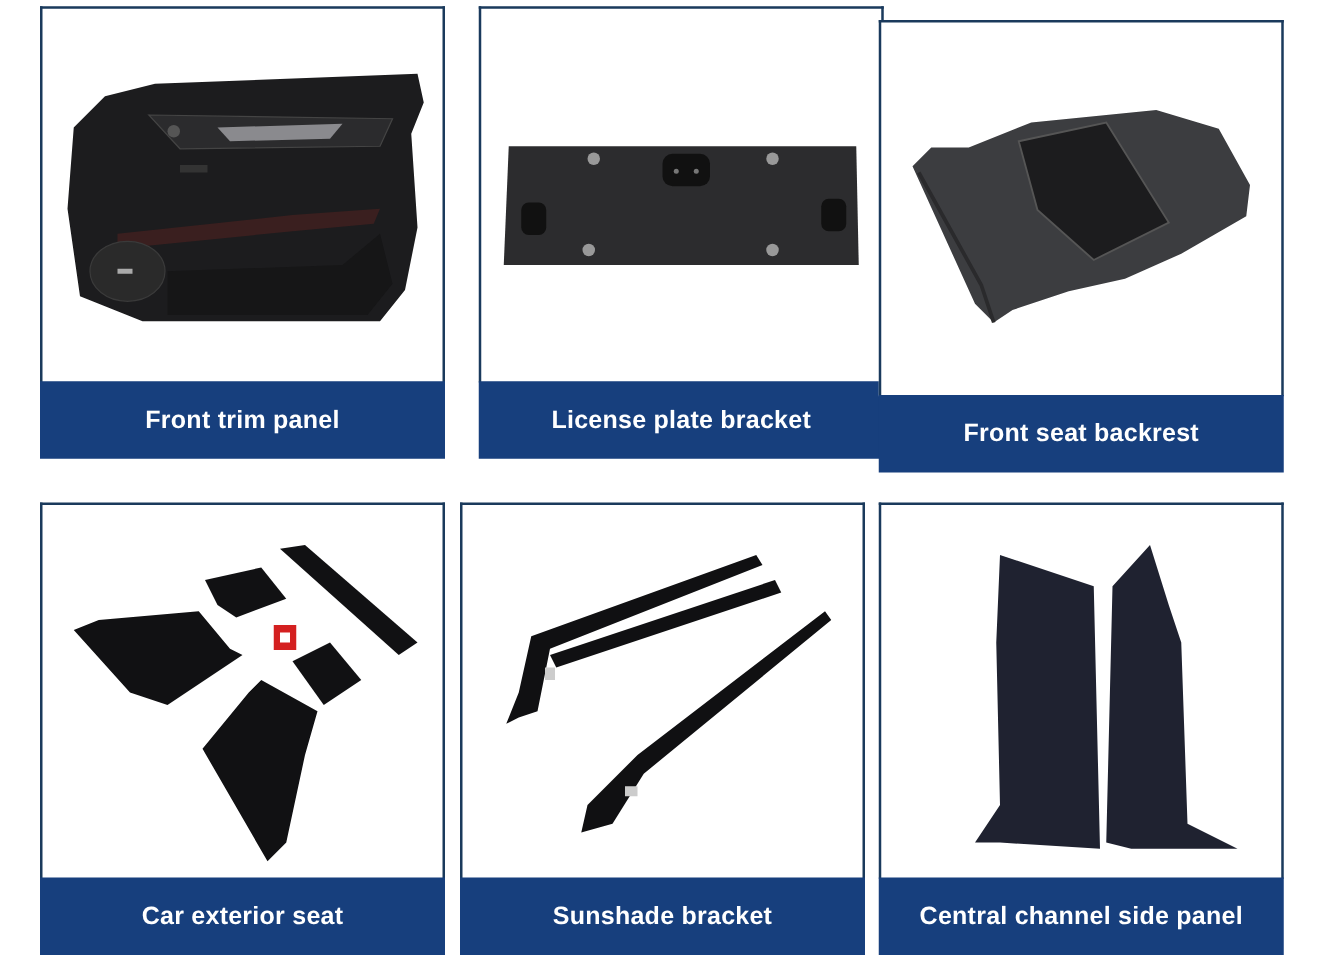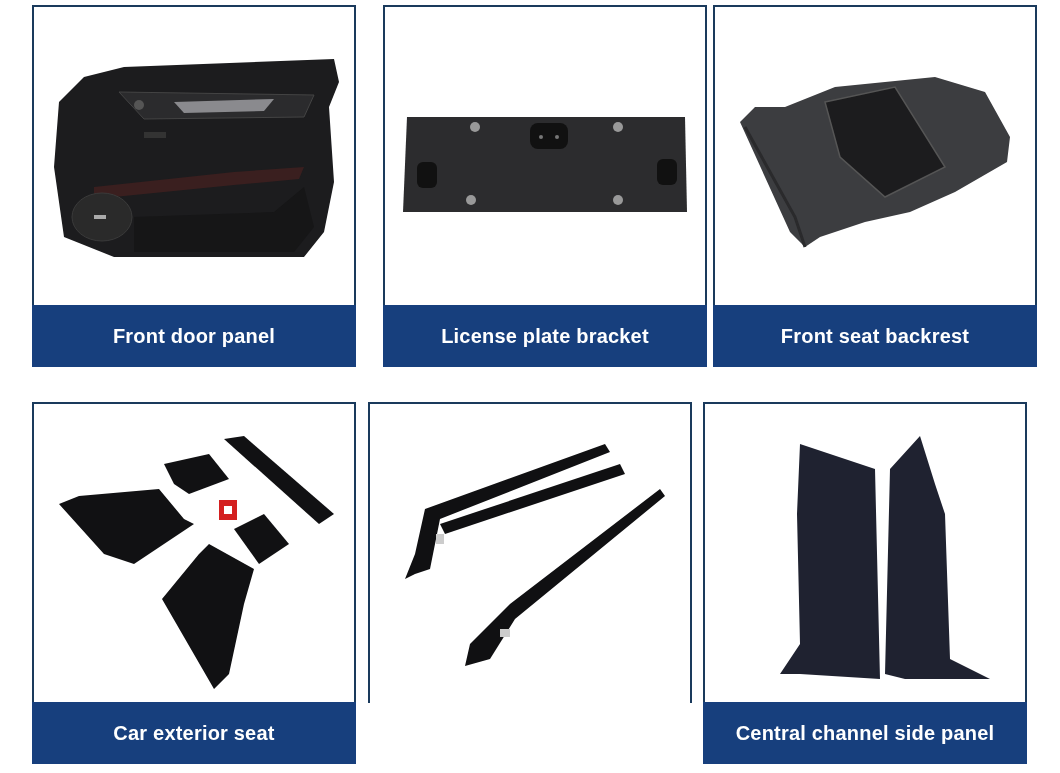--- a/index.html
+++ b/index.html
@@ -19,42 +19,42 @@
       <path d="M85,85 L280,88 L270,110 L110,112 Z" fill="#2b2b2d" stroke="#444" stroke-width="1"></path>
       <path d="M140,95 L240,92 L230,104 L150,106 Z" fill="#8a8a8e"></path>
       <circle cx="105" cy="98" r="5" fill="#555"></circle>
       <path d="M60,180 L200,165 L270,160 L265,172 L200,178 L60,192 Z" fill="#3a1f1f"></path>
       <path d="M100,210 L240,205 L270,180 L280,220 L260,245 L100,245 Z" fill="#161617"></path>
       <ellipse cx="68" cy="210" rx="30" ry="24" fill="#2a2a2a" stroke="#3a3a3a"></ellipse>
       <rect x="60" y="208" width="12" height="4" fill="#aaa"></rect>
       <rect x="110" y="125" width="22" height="6" fill="#333"></rect>
     </svg>
   </div>
-  <div class="label">Front door panel</div>
+  <div class="label">Front trim panel</div>
 </div>
 
 <div class="card" style="left:368px;top:5px;margin-left:15px;">
   <div class="img-box">
     <svg viewBox="0 0 320 299">
       <path d="M22,110 L300,110 L302,205 L18,205 Z" fill="#2c2c2e"></path>
       <circle cx="90" cy="120" r="5" fill="#999"></circle>
       <circle cx="233" cy="120" r="5" fill="#999"></circle>
       <circle cx="86" cy="193" r="5" fill="#999"></circle>
       <circle cx="233" cy="193" r="5" fill="#999"></circle>
       <rect x="145" y="116" width="38" height="26" rx="8" fill="#111"></rect>
       <circle cx="156" cy="130" r="2" fill="#777"></circle>
       <circle cx="172" cy="130" r="2" fill="#777"></circle>
       <rect x="32" y="155" width="20" height="26" rx="6" fill="#111"></rect>
       <rect x="272" y="152" width="20" height="26" rx="6" fill="#111"></rect>
     </svg>
   </div>
   <div class="label">License plate bracket</div>
 </div>
 
-<div class="card" style="left:703px;top:5px;margin-left:10px;">
+<div class="card" style="left:703px;top:16px;">
   <div class="img-box">
     <svg viewBox="0 0 320 299">
       <path d="M25,115 L40,100 L70,100 L120,80 L220,70 L270,85 L295,130 L292,155 L240,185 L195,205 L150,215 L105,230 L90,240 L75,225 Z" fill="#3c3d40"></path>
       <path d="M110,95 L180,80 L230,160 L170,190 L125,150 Z" fill="#1c1c1e"></path>
       <path d="M110,95 L180,80 L230,160 L170,190 L125,150 Z" fill="none" stroke="#555" stroke-width="1.5"></path>
       <path d="M30,120 L80,210 L90,240" stroke="#2a2a2c" stroke-width="3" fill="none"></path>
     </svg>
   </div>
   <div class="label">Front seat backrest</div>
 </div>
@@ -77,20 +77,21 @@
 <div class="card" style="left:368px;top:402px;">
   <div class="img-box">
     <svg viewBox="0 0 320 299">
       <path d="M55,105 L235,40 L240,48 L70,115 L60,165 L45,170 L35,175 L45,150 Z" fill="#101012"></path>
       <path d="M70,120 L250,60 L255,70 L75,130 Z" fill="#101012"></path>
       <path d="M100,240 L140,200 L290,85 L295,92 L145,215 L120,255 L95,262 Z" fill="#101012"></path>
       <rect x="66" y="130" width="8" height="10" fill="#ccc"></rect>
       <rect x="130" y="225" width="10" height="8" fill="#ccc"></rect>
     </svg>
   </div>
+  <div class="label">Sunshade bracket</div>
 </div>
 
 <div class="card" style="left:703px;top:402px;text-decoration:underline;">
   <div class="img-box">
     <svg viewBox="0 0 320 299">
       <path d="M95,40 L170,65 L175,275 L95,270 L75,270 L95,240 L92,110 Z" fill="#1f2230"></path>
       <path d="M185,65 L215,32 L230,80 L240,110 L245,255 L285,275 L200,275 L180,270 Z" fill="#1f2230"></path>
     </svg>
   </div>
   <div class="label">Central channel side panel</div>

